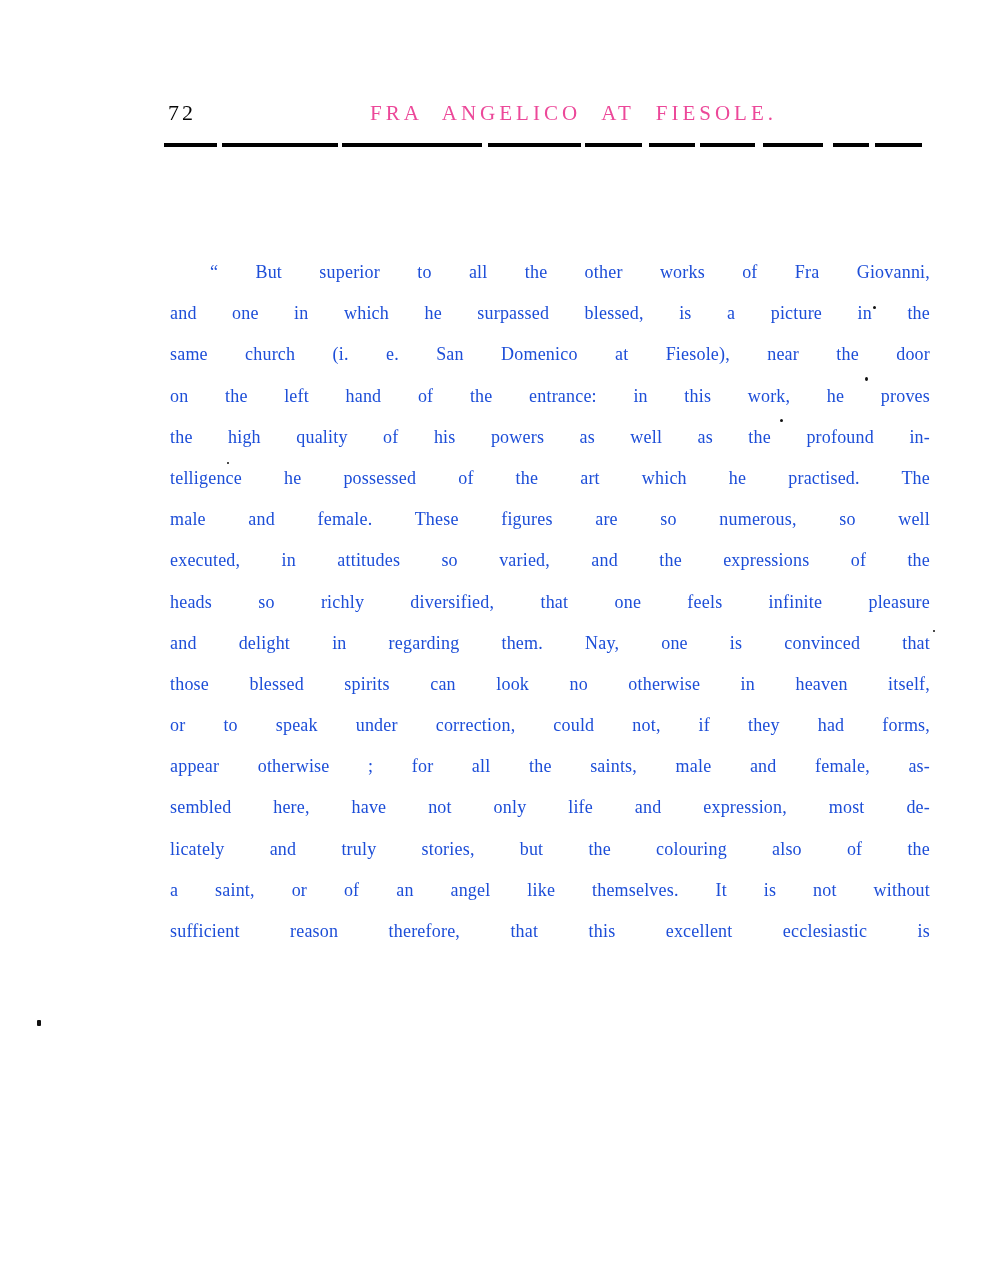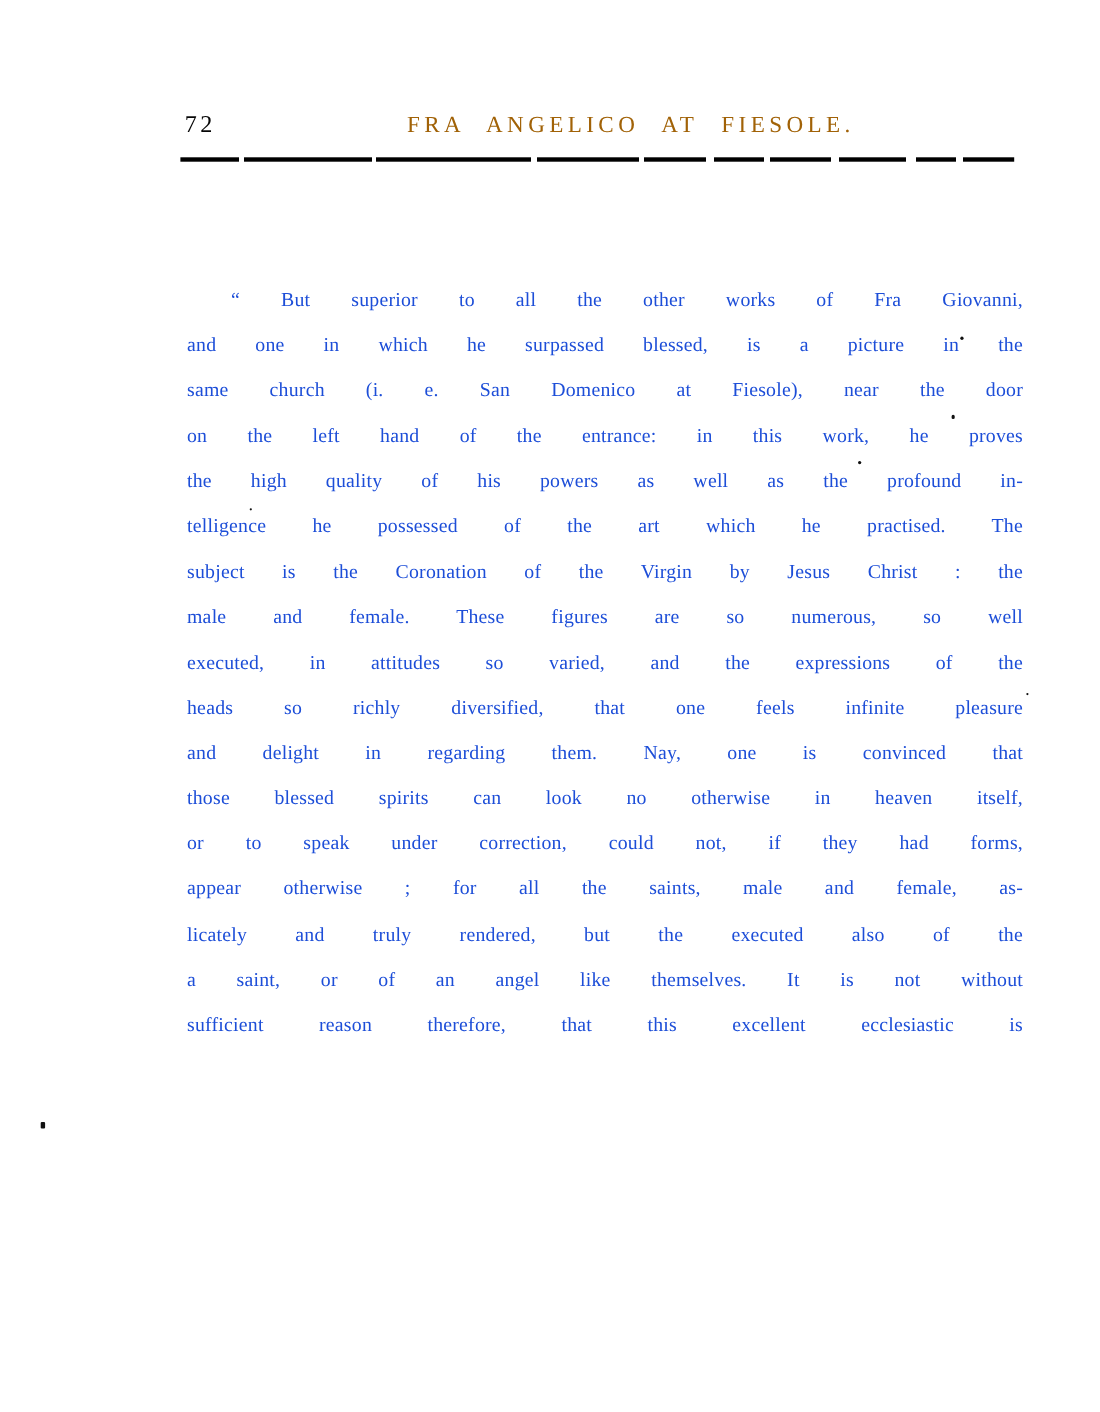--- a/index.html
+++ b/index.html
@@ -22,21 +22,21 @@
     letter-spacing: 3px;
     color: #060606;
   }
   .running-title {
     position: absolute;
     left: 370px; top: 101px;
     font-size: 21px;
     letter-spacing: 4px;
     word-spacing: 12px;
     white-space: nowrap;
-    color: #a16207;
+    color: #ec4899;
   }
   .rule {
     position: absolute;
     left: 164px; top: 143px;
     width: 758px; height: 4px;
     background: linear-gradient(90deg,
       #000 0%, #000 7%, transparent 7%, transparent 7.6%,
       #000 7.6%, #000 23%, transparent 23%, transparent 23.5%,
       #000 23.5%, #000 42%, transparent 42%, transparent 42.8%,
       #000 42.8%, #000 55%, transparent 55%, transparent 55.6%,
@@ -83,29 +83,29 @@
   <div class="running-title">FRA ANGELICO AT FIESOLE.</div>
   <div class="rule"></div>
 
   <div class="body-text">
     <div class="ln first">“ But superior to all the other works of Fra Giovanni,</div>
     <div class="ln">and one in which he surpassed blessed, is a picture in the</div>
     <div class="ln">same church (i. e. San Domenico at Fiesole), near the door</div>
     <div class="ln">on the left hand of the entrance: in this work, he proves</div>
     <div class="ln">the high quality of his powers as well as the profound in-</div>
     <div class="ln">telligence he possessed of the art which he practised. The</div>
-    <div class="ln">subject is the Coronation of the Virgin by Jesus Christ : the</div>
     <div class="ln">male and female. These figures are so numerous, so well</div>
     <div class="ln">executed, in attitudes so varied, and the expressions of the</div>
     <div class="ln">heads so richly diversified, that one feels infinite pleasure</div>
     <div class="ln">and delight in regarding them. Nay, one is convinced that</div>
     <div class="ln">those blessed spirits can look no otherwise in heaven itself,</div>
     <div class="ln">or to speak under correction, could not, if they had forms,</div>
     <div class="ln">appear otherwise ; for all the saints, male and female, as-</div>
-    <div class="ln">licately and truly rendered, but the executed also of the</div>
+    <div class="ln">sembled here, have not only life and expression, most de-</div>
+    <div class="ln">licately and truly stories, but the colouring also of the</div>
     <div class="ln">a saint, or of an angel like themselves. It is not without</div>
     <div class="ln">sufficient reason therefore, that this excellent ecclesiastic is</div>
   </div>
 
   <div class="speck s1"></div>
   <div class="speck s2"></div>
   <div class="speck s3"></div>
   <div class="speck s4"></div>
   <div class="speck s5"></div>
   <div class="speck s6"></div>

